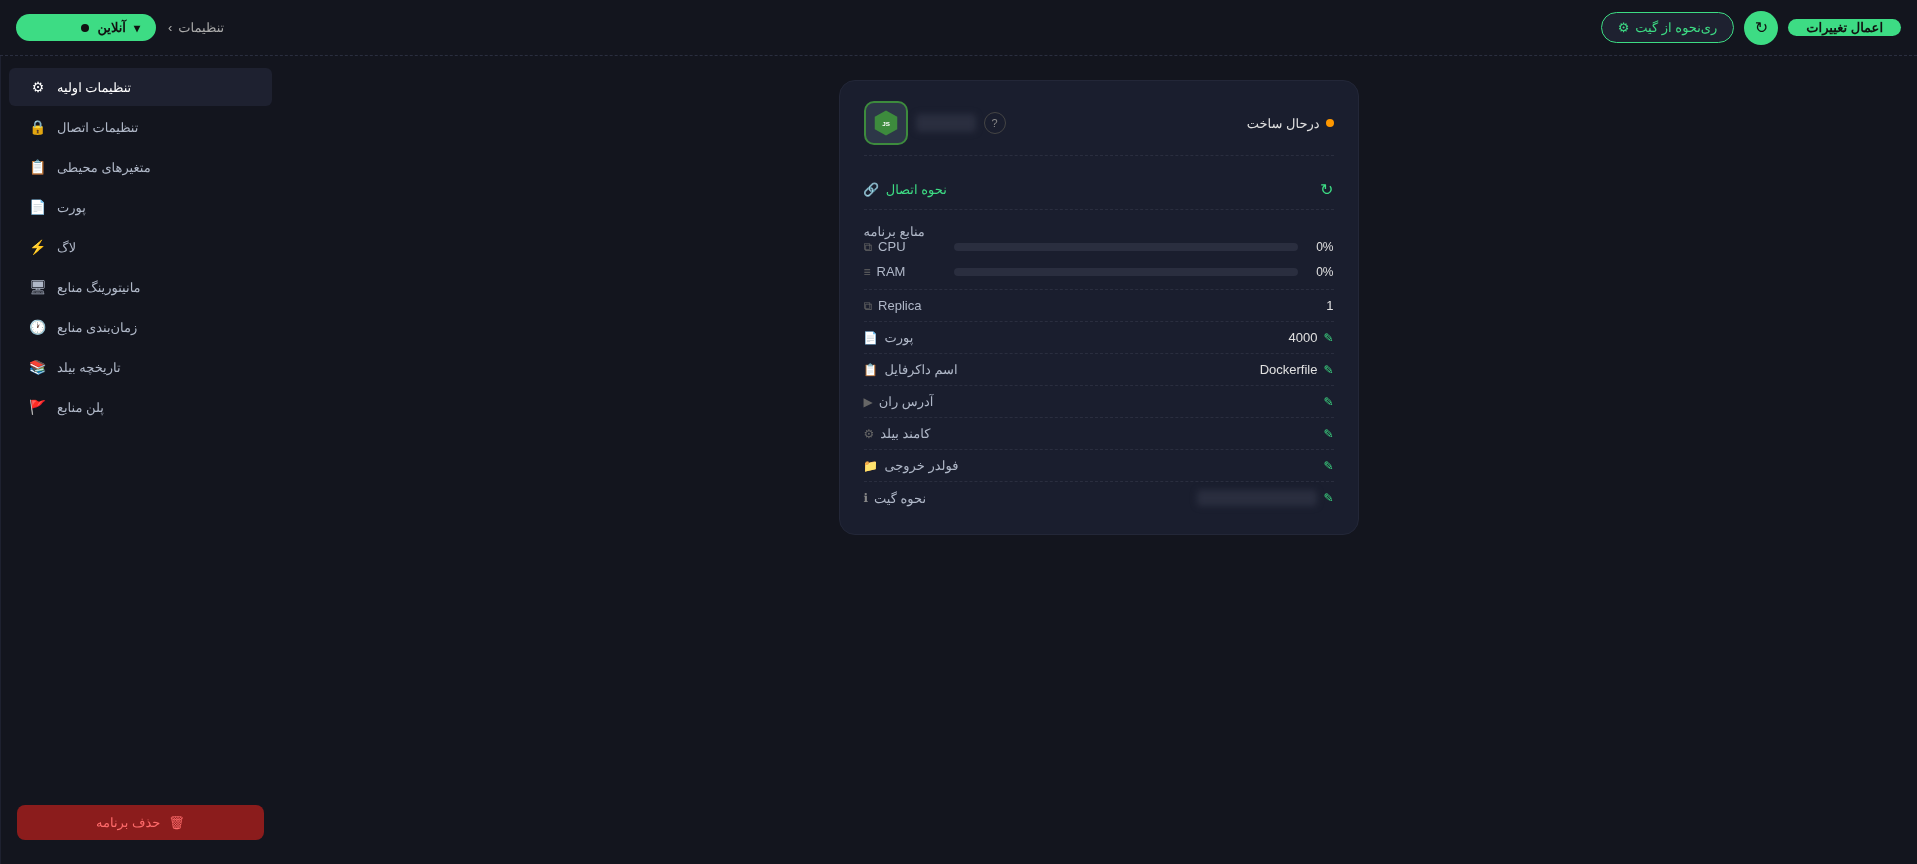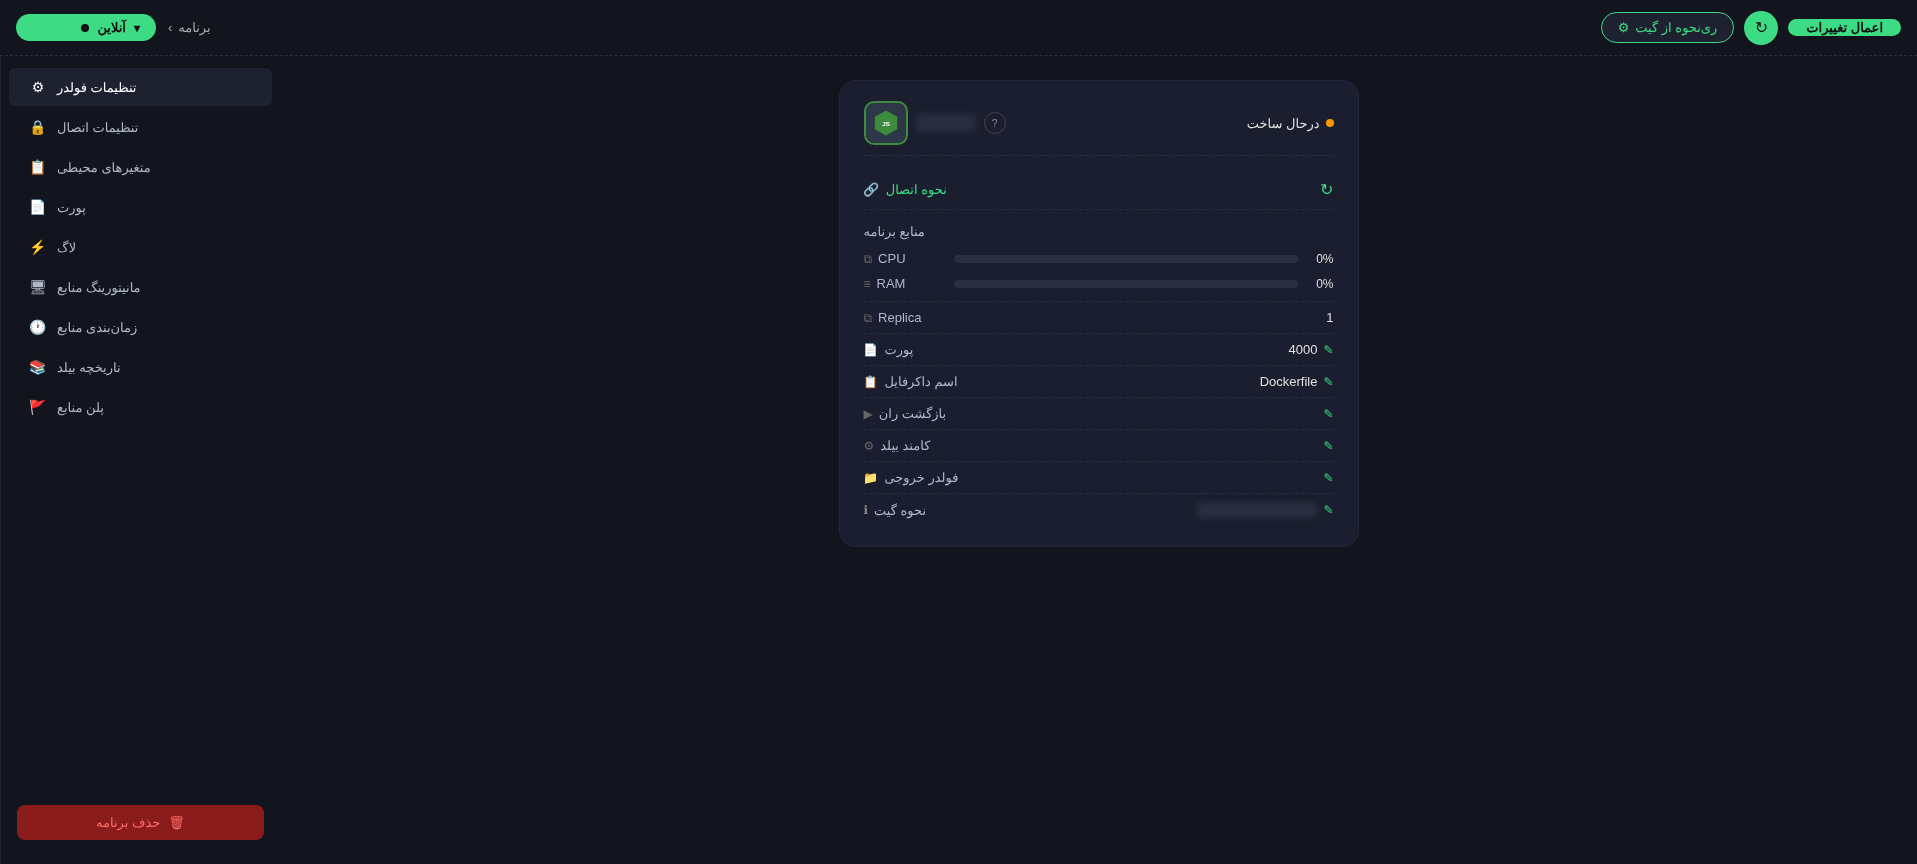--- a/index.html
+++ b/index.html
@@ -266,21 +266,20 @@
       font-size: 16px;
       cursor: pointer;
     }
 
     
     .resources-section { margin-top: 14px; }
     .resources-title {
       text-align: left;
       color: #b0b8c8;
       font-size: 13px;
-      margin-bottom: 12px;
     }
     .resource-row {
       display: flex;
       align-items: center;
       justify-content: space-between;
       margin-bottom: 10px;
     }
     .resource-left {
       display: flex;
       align-items: center;
@@ -378,21 +377,21 @@
     <button class="btn-icon-green">
       <span>↻</span>
     </button>
     <button class="btn-rebuild">
       <span>ری‌نحوه از گیت</span>
       <span>⚙</span>
     </button>
   </div>
   <div class="topbar-right">
     <div class="back-btn">
-      <span>برنامه</span>
+      <span>تنظیمات</span>
       <span>›</span>
     </div>
     <div class="status-pill">
       <span class="chevron-down">▾</span>
       <span>آنلاین</span>
       <div class="status-dot"></div>
     </div>
   </div>
 </div>
 
@@ -489,21 +488,21 @@
             <span>اسم داکرفایل</span>
             <span class="copy-icon">📋</span>
           </div>
         </div>
 
         <div class="info-row">
           <div class="info-value">
             <span class="edit-icon">✎</span>
           </div>
           <div class="info-label">
-            <span>بازگشت ران</span>
+            <span>آدرس ران</span>
             <span class="copy-icon">▶</span>
           </div>
         </div>
 
         <div class="info-row">
           <div class="info-value">
             <span class="edit-icon">✎</span>
           </div>
           <div class="info-label">
             <span>کامند بیلد</span>
@@ -533,21 +532,21 @@
         </div>
 
       </div>
     </div>
   </div>
 
   <div class="sidebar">
     <div class="sidebar-items">
 
       <div class="sidebar-item active">
-        <span>تنظیمات فولدر</span>
+        <span>تنظیمات اولیه</span>
         <span class="sidebar-icon">⚙</span>
       </div>
 
       <div class="sidebar-item">
         <span>تنظیمات اتصال</span>
         <span class="sidebar-icon">🔒</span>
       </div>
 
       <div class="sidebar-item">
         <span>متغیرهای محیطی</span>

